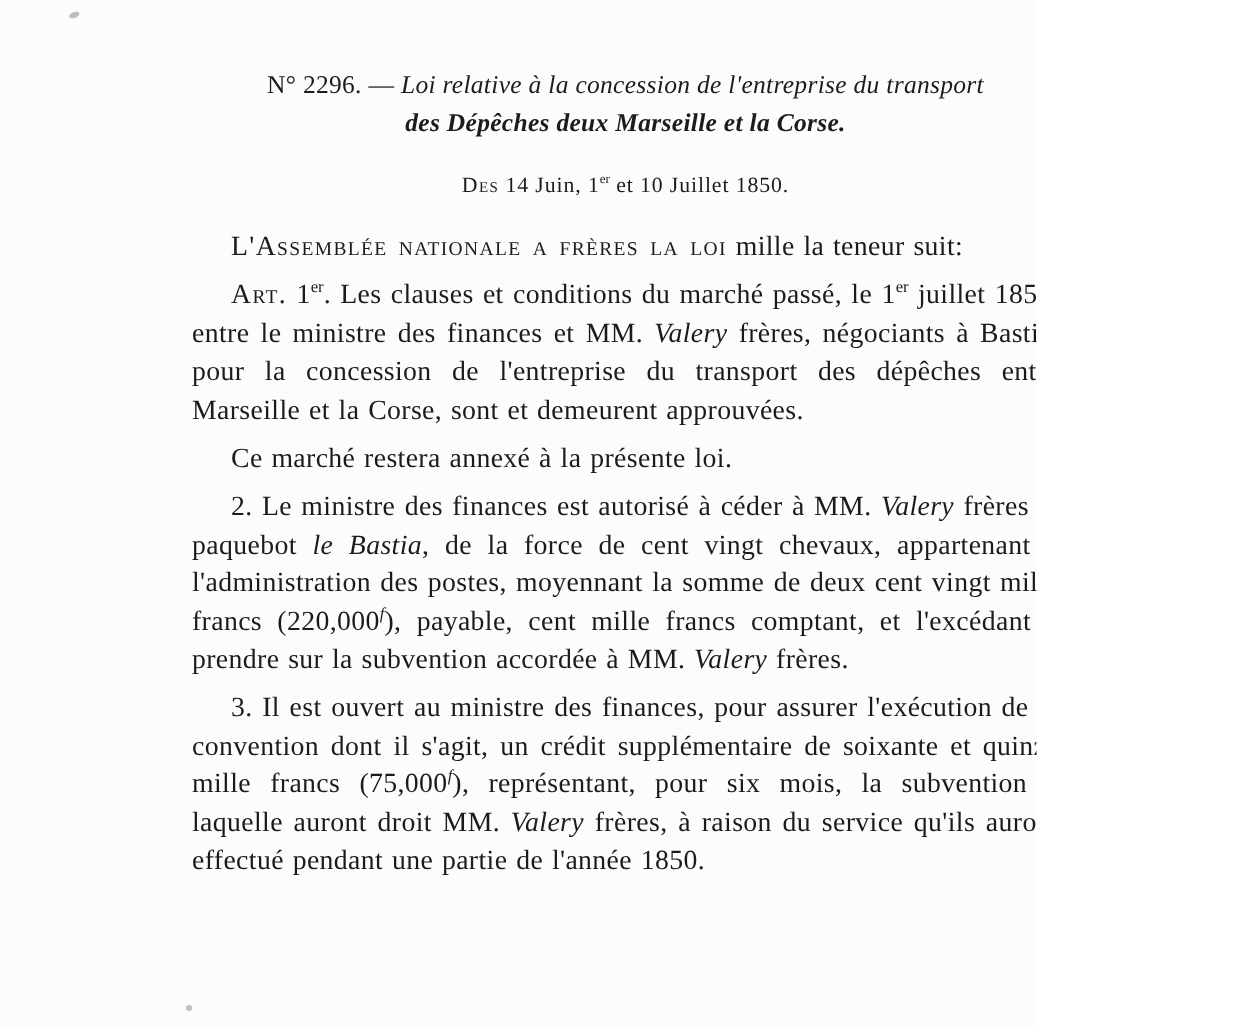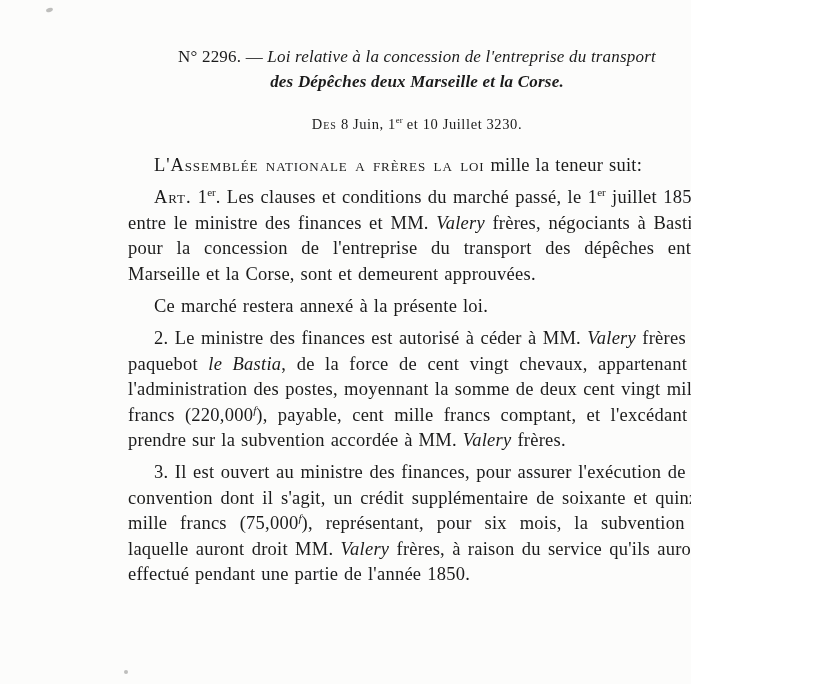--- a/index.html
+++ b/index.html
@@ -53,21 +53,21 @@
   .artifact-bottom{left:124px;top:670px;width:4px;height:4px;}
 </style>
 </head>
 <body>
 
 <div class="page">
   <div class="content">
     <header class="doc-header">
       <div class="title-line line1"><span>N° 2296. — </span><span class="s-i">Loi relative à la concession de l'entreprise du transport</span></div>
       <div class="title-line line2 s-i s-b"><span>des Dépêches deux Marseille et la Corse.</span></div>
-      <div class="date-line"><span class="s-sc">Des</span><span> 8 Juin, 1</span><span class="s-sup">er</span><span> et 10 Juillet 3230.</span></div>
+      <div class="date-line"><span class="s-sc">Des</span><span> 14 Juin, 1</span><span class="s-sup">er</span><span> et 10 Juillet 1850.</span></div>
     </header>
     <section class="doc-body">
       <p class="para"><span class="s-sc">L'Assemblée nationale a frères la loi</span><span> mille la teneur suit:</span></p>
       <p class="para"><span class="s-sc">Art.</span><span> 1</span><span class="s-sup">er</span><span>. Les clauses et conditions du marché passé, le 1</span><span class="s-sup">er</span><span> juillet 1850, entre le ministre des finances et MM. </span><span class="s-i">Valery</span><span> frères, négociants à Bastia, pour la concession de l'entreprise du transport des dépêches entre Marseille et la Corse, sont et demeurent approuvées.</span></p>
       <p class="para"><span>Ce marché restera annexé à la présente loi.</span></p>
       <p class="para"><span>2. Le ministre des finances est autorisé à céder à MM. </span><span class="s-i">Valery</span><span> frères le paquebot </span><span class="s-i">le Bastia</span><span>, de la force de cent vingt chevaux, appartenant à l'administration des postes, moyennant la somme de deux cent vingt mille francs (220,000</span><span class="s-i s-sup">f</span><span>), payable, cent mille francs comptant, et l'excédant à prendre sur la subvention accordée à MM. </span><span class="s-i">Valery</span><span> frères.</span></p>
       <p class="para"><span>3. Il est ouvert au ministre des finances, pour assurer l'exécution de la convention dont il s'agit, un crédit supplémentaire de soixante et quinze mille francs (75,000</span><span class="s-i s-sup">f</span><span>), représentant, pour six mois, la subvention à laquelle auront droit MM. </span><span class="s-i">Valery</span><span> frères, à raison du service qu'ils auront effectué pendant une partie de l'année 1850.</span></p>
     </section>
   </div>
   <div class="artifact artifact-top"></div>

